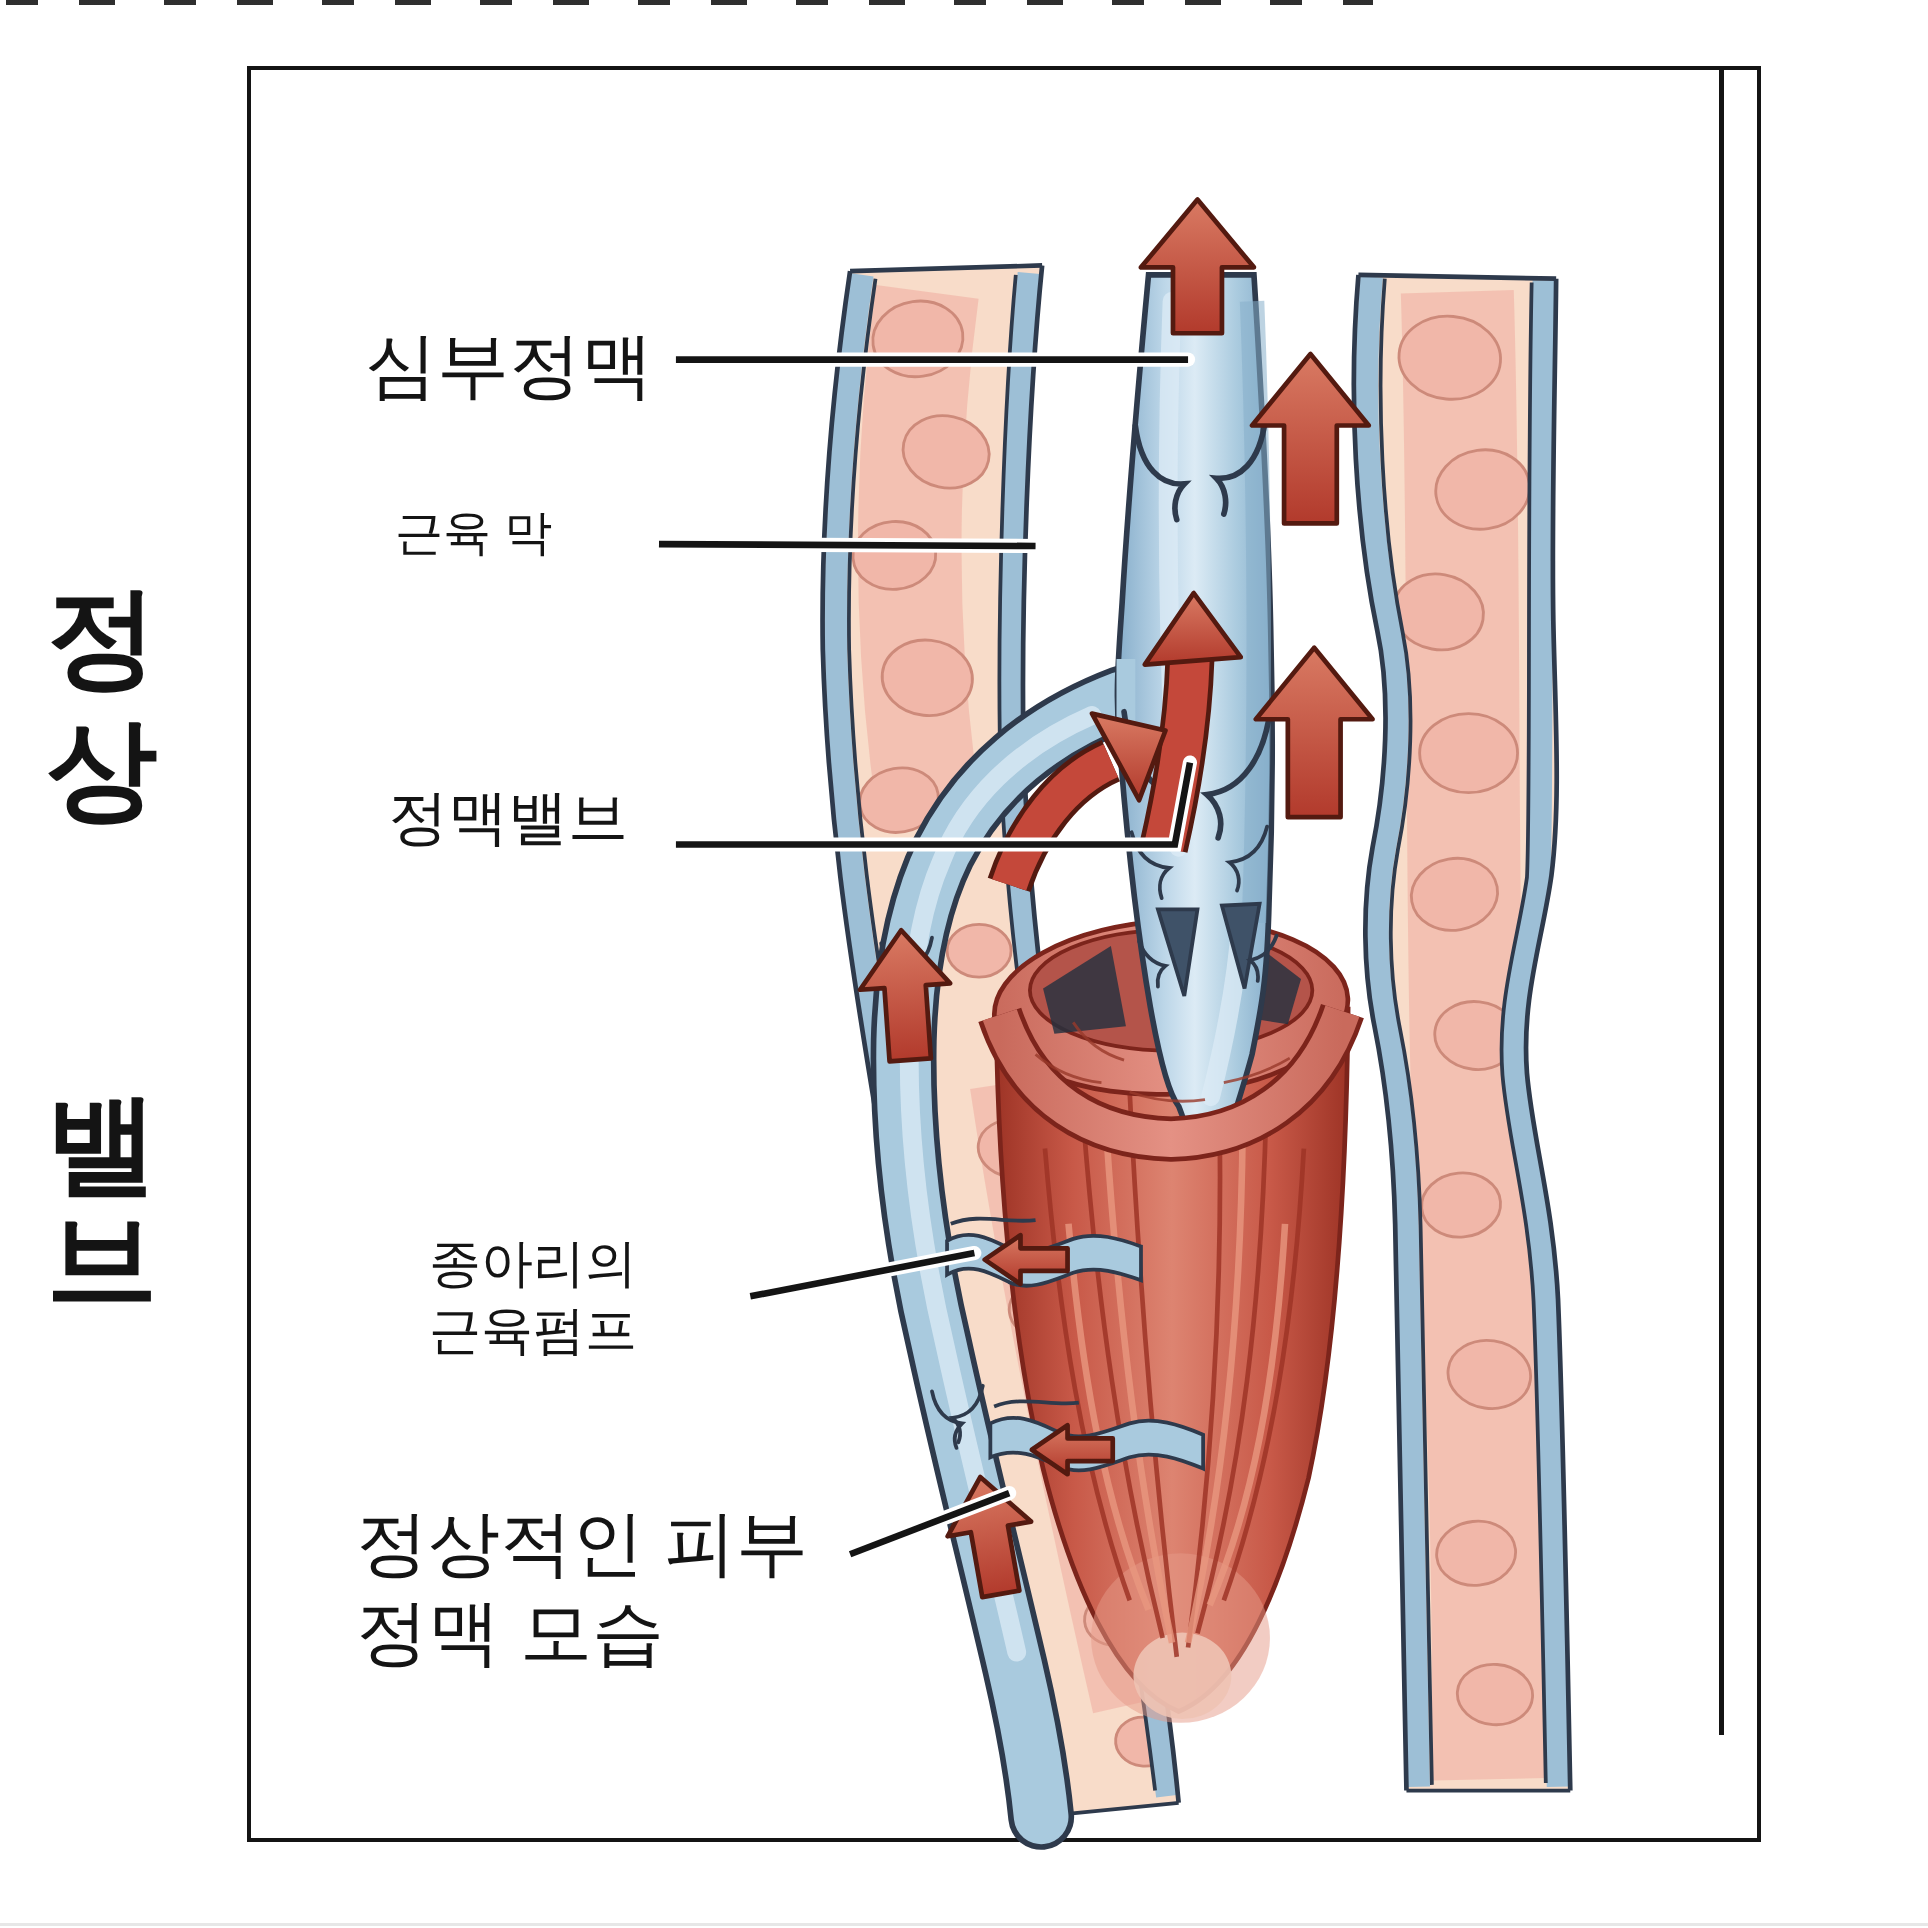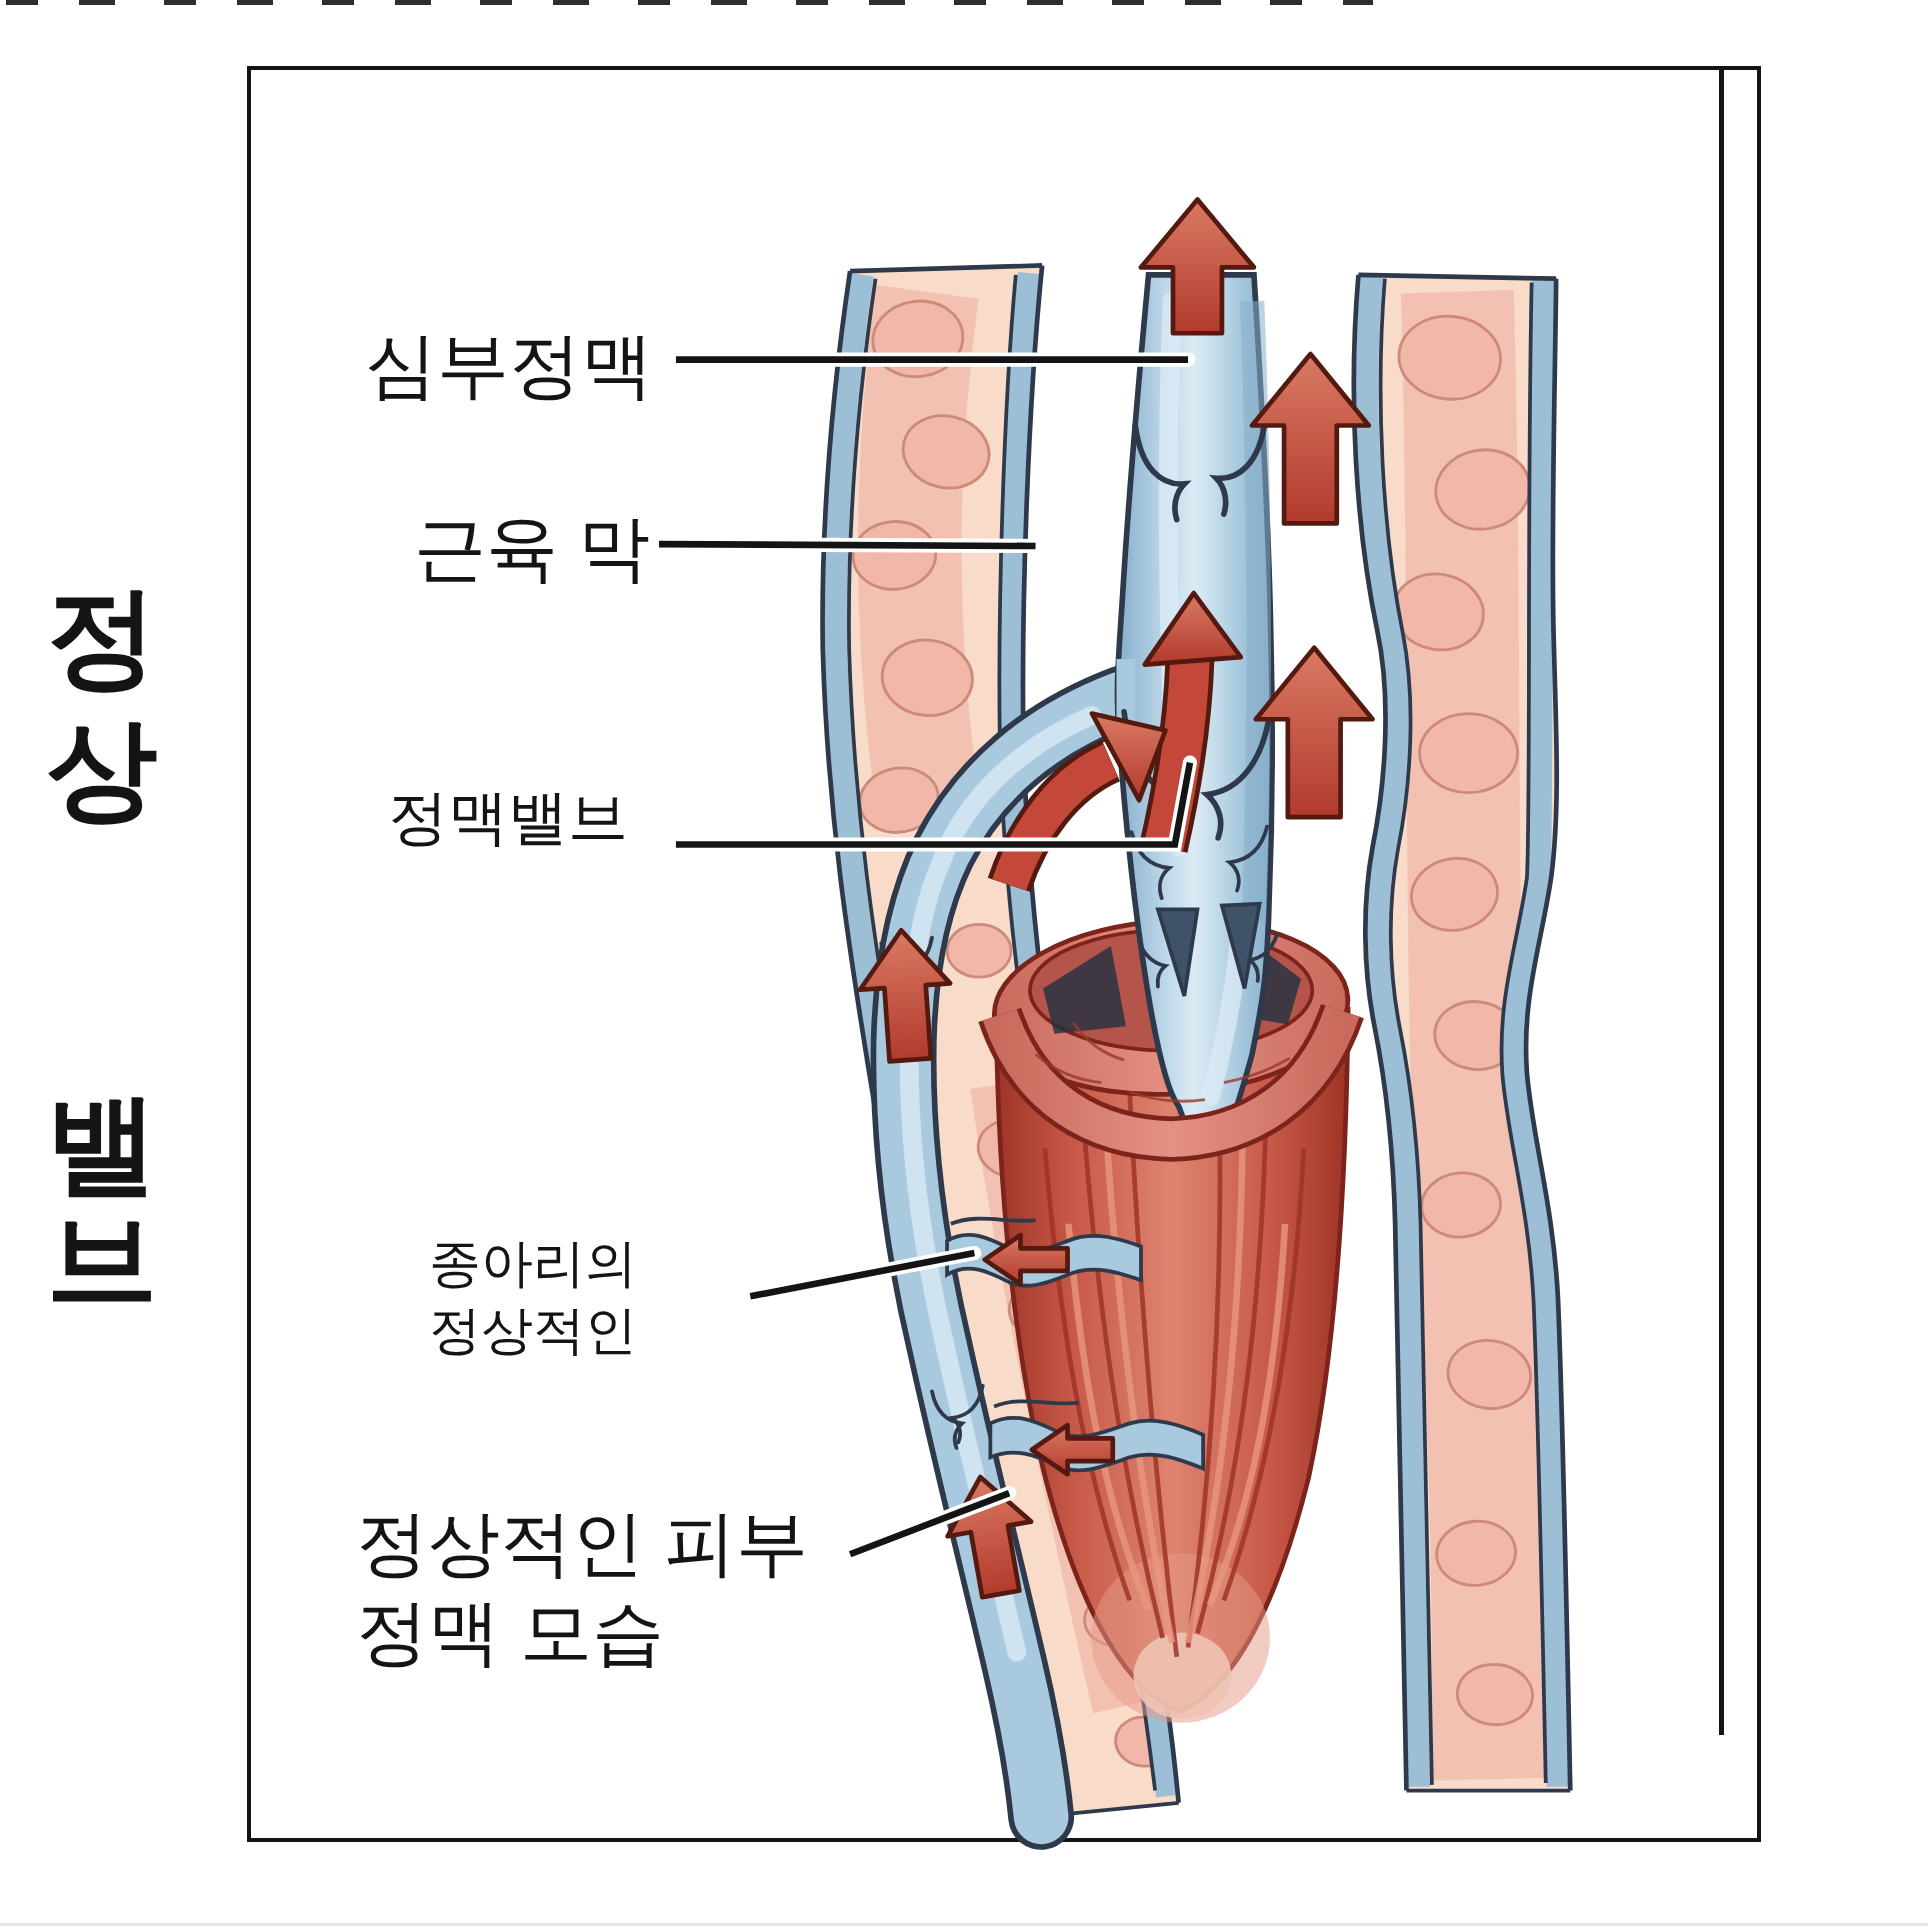--- a/index.html
+++ b/index.html
@@ -16,21 +16,21 @@
   .top-marks{position:absolute;top:0;left:5.6px;width:1367px;height:4.7px;opacity:.85;
     background:repeating-linear-gradient(90deg,#0a0a0a 0 32px,transparent 32px 73px,#0a0a0a 73px 109px,transparent 109px 158px)}
   .bottom-line{position:absolute;left:0;bottom:1.9px;width:100%;height:2.8px;background:#e7e7e7}
   .frame{position:absolute;left:247px;top:66px;width:1514px;height:1776px;
          border:4.7px solid var(--frame-line);box-sizing:border-box;background:transparent}
   .inner-line{position:absolute;left:1719px;top:66px;width:4.7px;height:1669px;background:var(--frame-line)}
   .fig-title{position:absolute;left:47px;top:507px;writing-mode:vertical-rl;text-orientation:upright;
              font-size:111px;font-weight:700;letter-spacing:21px;word-spacing:98px;line-height:1;color:var(--text)}
   .label{position:absolute;font-weight:400;color:var(--text);line-height:1.26;white-space:nowrap}
   .label-deep-vein{left:365px;top:320px;font-size:72px}
-  .label-fascia{left:414px;top:503px;font-size:72px}
+  .label-fascia{left:395px;top:503px;font-size:48px}
   .label-valve{left:388px;top:780px;font-size:60px}
   .label-pump{left:429px;top:1230px;font-size:52px;line-height:1.28}
   .label-skin{left:356px;top:1499px;font-size:72px;line-height:1.24}
   svg.art{position:absolute;left:0;top:0;width:1928px;height:1928px}
   .band-fill{fill:var(--band-cream)}
   .edge5{stroke:var(--outline-navy);stroke-width:5;fill:none}
   .edge4{stroke:var(--outline-navy);stroke-width:4;fill:none}
   .lining{stroke:var(--lining-blue);stroke-width:24;fill:none}
   .lob{fill:var(--lobule-pink);stroke:var(--lobule-line);stroke-width:3}
   .wash{stroke:var(--lobule-pink);fill:none;opacity:.72}
@@ -274,19 +274,19 @@
     <path class="leader-c" d="M903,1651 L1072,1586"></path>
       <path class="leader" d="M903,1651 L1072,1586"></path>
   </g>
 </svg>
 
 <div class="label label-deep-vein">심부정맥</div>
 <div class="label label-fascia">근육 막</div>
 <div class="label label-valve">정맥밸브</div>
 <div class="label label-pump">
   <div>종아리의</div>
-  <div>정상적인</div>
+  <div>근육펌프</div>
 </div>
 <div class="label label-skin">
   <div>정상적인 피부</div>
   <div>정맥 모습</div>
 </div>
 
 
 </body></html>

